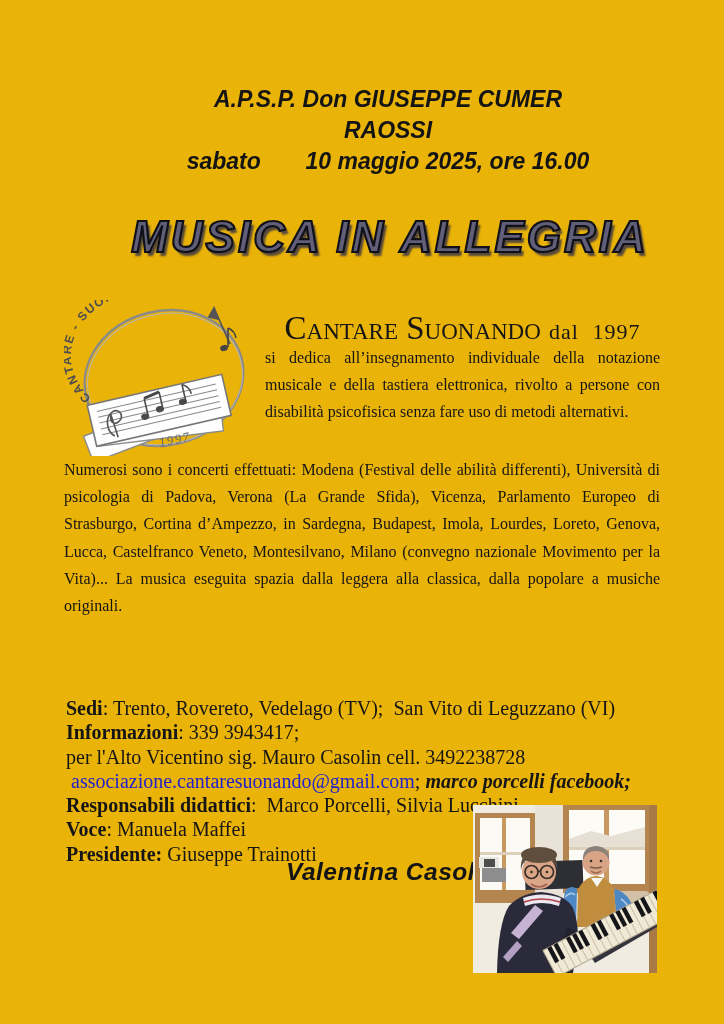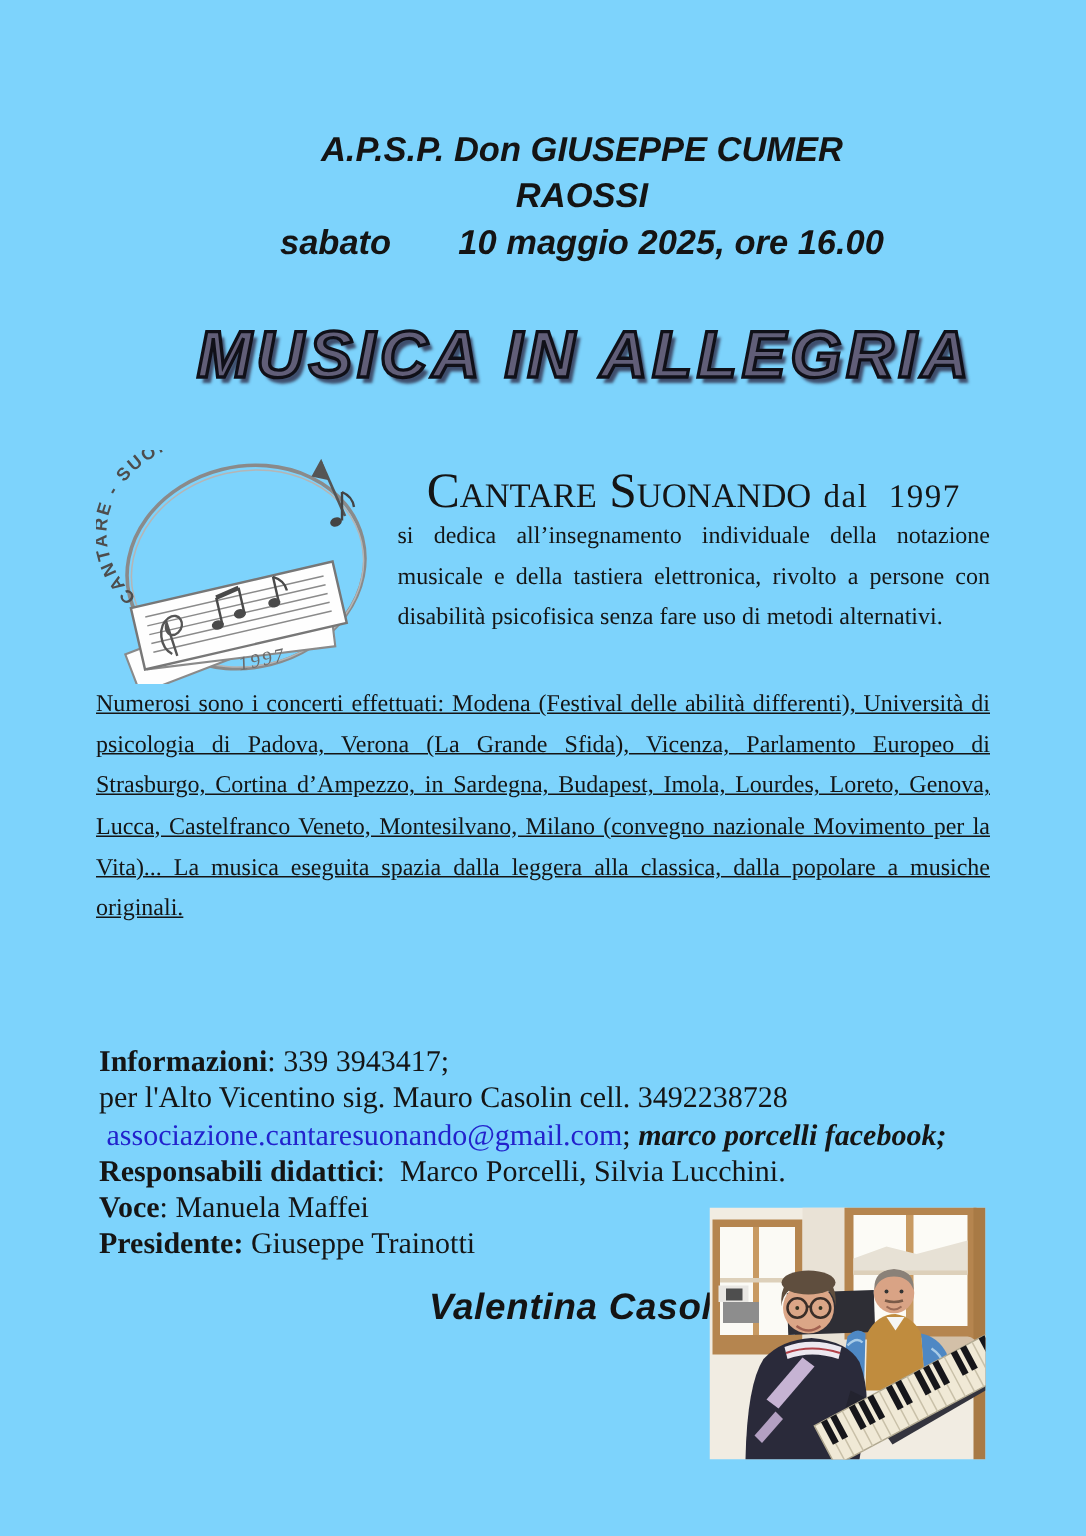--- a/index.html
+++ b/index.html
@@ -1,16 +1,16 @@
 <!DOCTYPE html>
 <html><head>
 <meta charset="utf-8">
 <style>
   html,body{margin:0;padding:0;background:#ffffff;}
-  .page{position:relative;width:724px;height:1024px;background:#7dd3fc;overflow:hidden;
+  .page{position:relative;width:724px;height:1024px;background:#eab308;overflow:hidden;
         font-family:"Liberation Serif",serif;color:#1a1a1a;}
 
   
   .header{position:absolute;top:84px;left:58px;width:660px;text-align:center;
           font-family:"Liberation Sans",sans-serif;font-weight:bold;font-style:italic;
           font-size:23px;line-height:31px;color:#141414;}
   .header div{white-space:pre;}
 
   
   .title{position:absolute;top:212px;left:40px;width:700px;text-align:center;
@@ -18,21 +18,21 @@
          font-size:44px;letter-spacing:3px;color:#615e78;
          -webkit-text-stroke:2.2px #101018;
          text-shadow:3px 4px 2px rgba(48,45,72,0.8);}
 
   
   .content{position:absolute;top:300px;left:64px;width:596px;}
   .logo-float{float:left;width:201px;height:156px;}
   .cs-heading{height:44px;font-size:33px;line-height:56px;font-variant:small-caps;color:#151515;white-space:pre;text-align:center;}
   .cs-suffix{font-variant:normal;font-size:22px;letter-spacing:1px;word-spacing:7px;}
   .para{font-size:16px;line-height:27.2px;text-align:justify;color:#151515;}
-  .para2{clear:left;text-decoration:underline;}
+  .para2{clear:left;}
 
   
   .info{position:absolute;top:696px;left:66px;width:604px;font-size:20px;line-height:24.3px;color:#151515;}
   .info .iline{white-space:pre-wrap;}
   .blb{font-weight:bold;}
   .email-line{padding-left:5px;}
   a.email{color:#2222cc;cursor:pointer;}
   .fb{font-weight:bold;font-style:italic;}
 
   
@@ -111,20 +111,21 @@
       </svg>
     </div>
 
     <div class="cs-heading"><span>Cantare Suonando </span><span class="cs-suffix">dal 1997</span></div>
 
     <div class="para">si dedica all’insegnamento individuale della notazione musicale e della tastiera elettronica, rivolto a persone con disabilità psicofisica senza fare uso di metodi alternativi.</div>
     <div class="para para2">Numerosi sono i concerti effettuati: Modena (Festival delle abilità differenti), Università di psicologia di Padova, Verona (La Grande Sfida), Vicenza, Parlamento Europeo di Strasburgo, Cortina d’Ampezzo, in Sardegna, Budapest, Imola, Lourdes, Loreto, Genova, Lucca, Castelfranco Veneto, Montesilvano, Milano (convegno nazionale Movimento per la Vita)... La musica eseguita spazia dalla leggera alla classica, dalla popolare a musiche originali.</div>
   </div>
 
   <div class="info">
+    <div class="iline"><span class="blb">Sedi</span><span>: Trento, Rovereto, Vedelago (TV);  San Vito di Leguzzano (VI)</span></div>
     <div class="iline"><span class="blb">Informazioni</span><span>: 339 3943417;</span></div>
     <div class="iline">per l'Alto Vicentino sig. Mauro Casolin cell. 3492238728</div>
     <div class="iline email-line"><a class="email">associazione.cantaresuonando@gmail.com</a><span>;</span><span class="fb"> marco porcelli facebook;</span></div>
     <div class="iline"><span class="blb">Responsabili didattici</span><span>:  Marco Porcelli, Silvia Lucchini.</span></div>
     <div class="iline"><span class="blb">Voce</span><span>: Manuela Maffei</span></div>
     <div class="iline"><span class="blb">Presidente:</span><span> Giuseppe Trainotti</span></div>
   </div>
 
   <div class="signature">Valentina Casolin</div>
 

